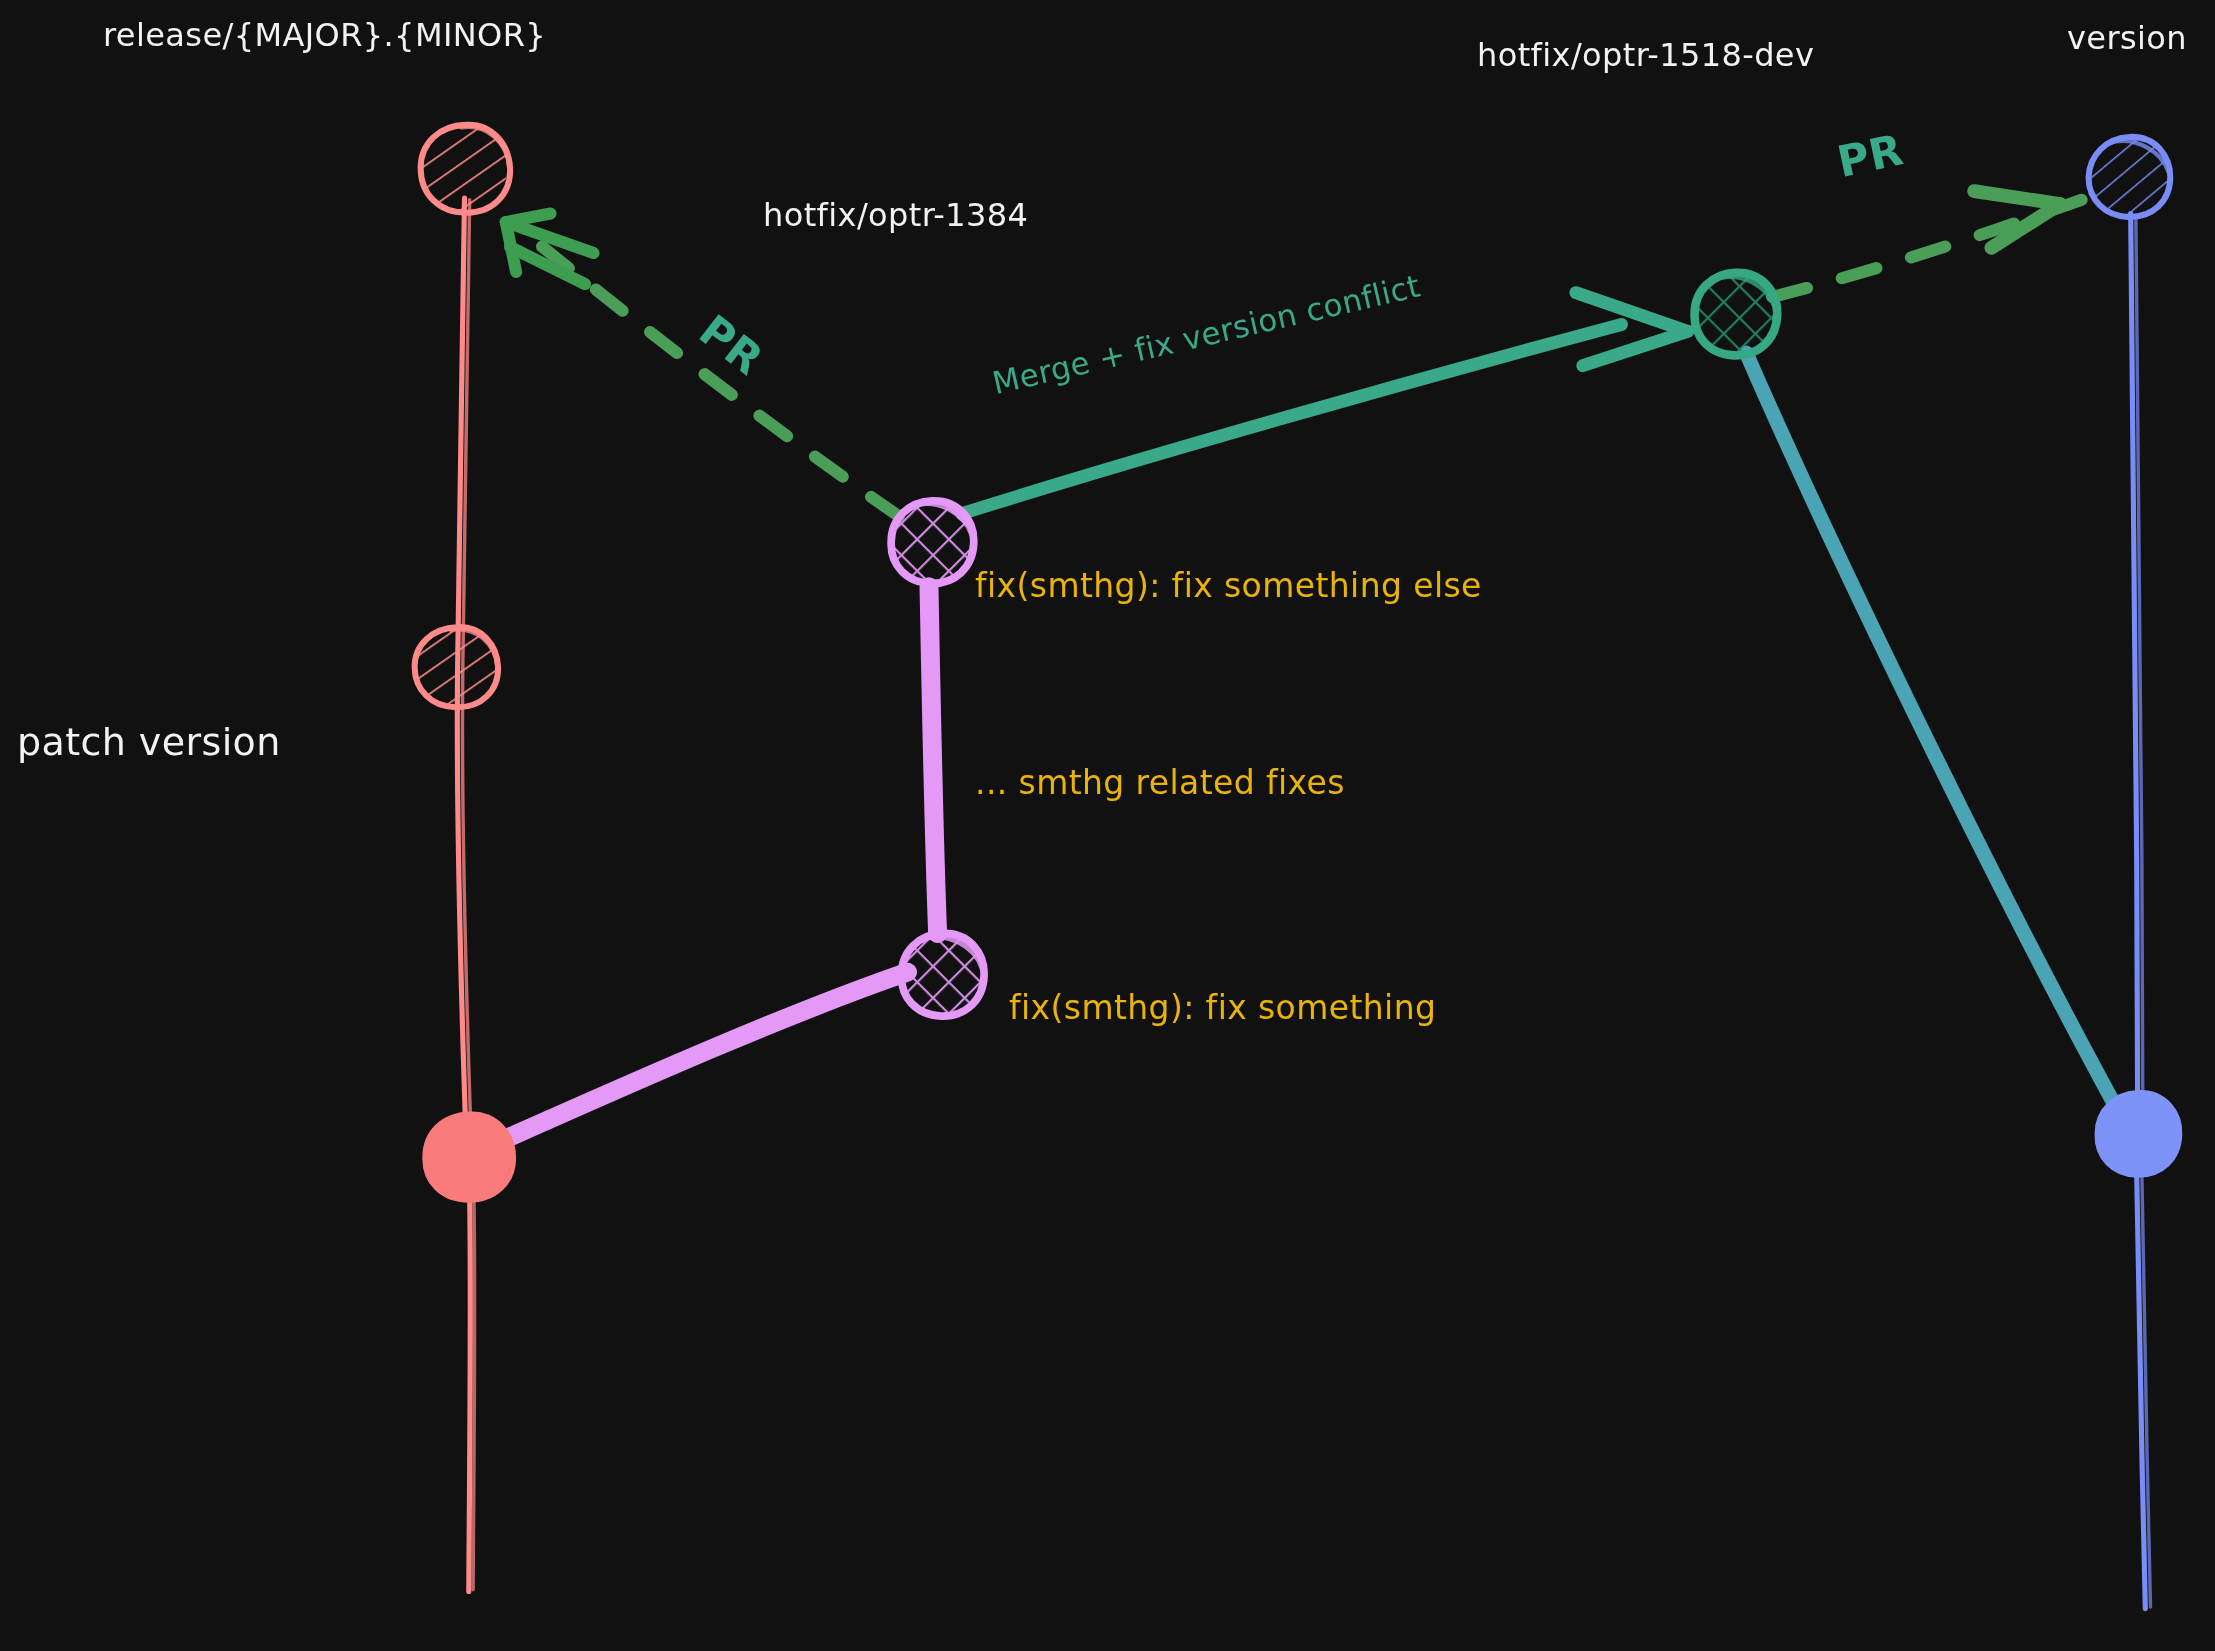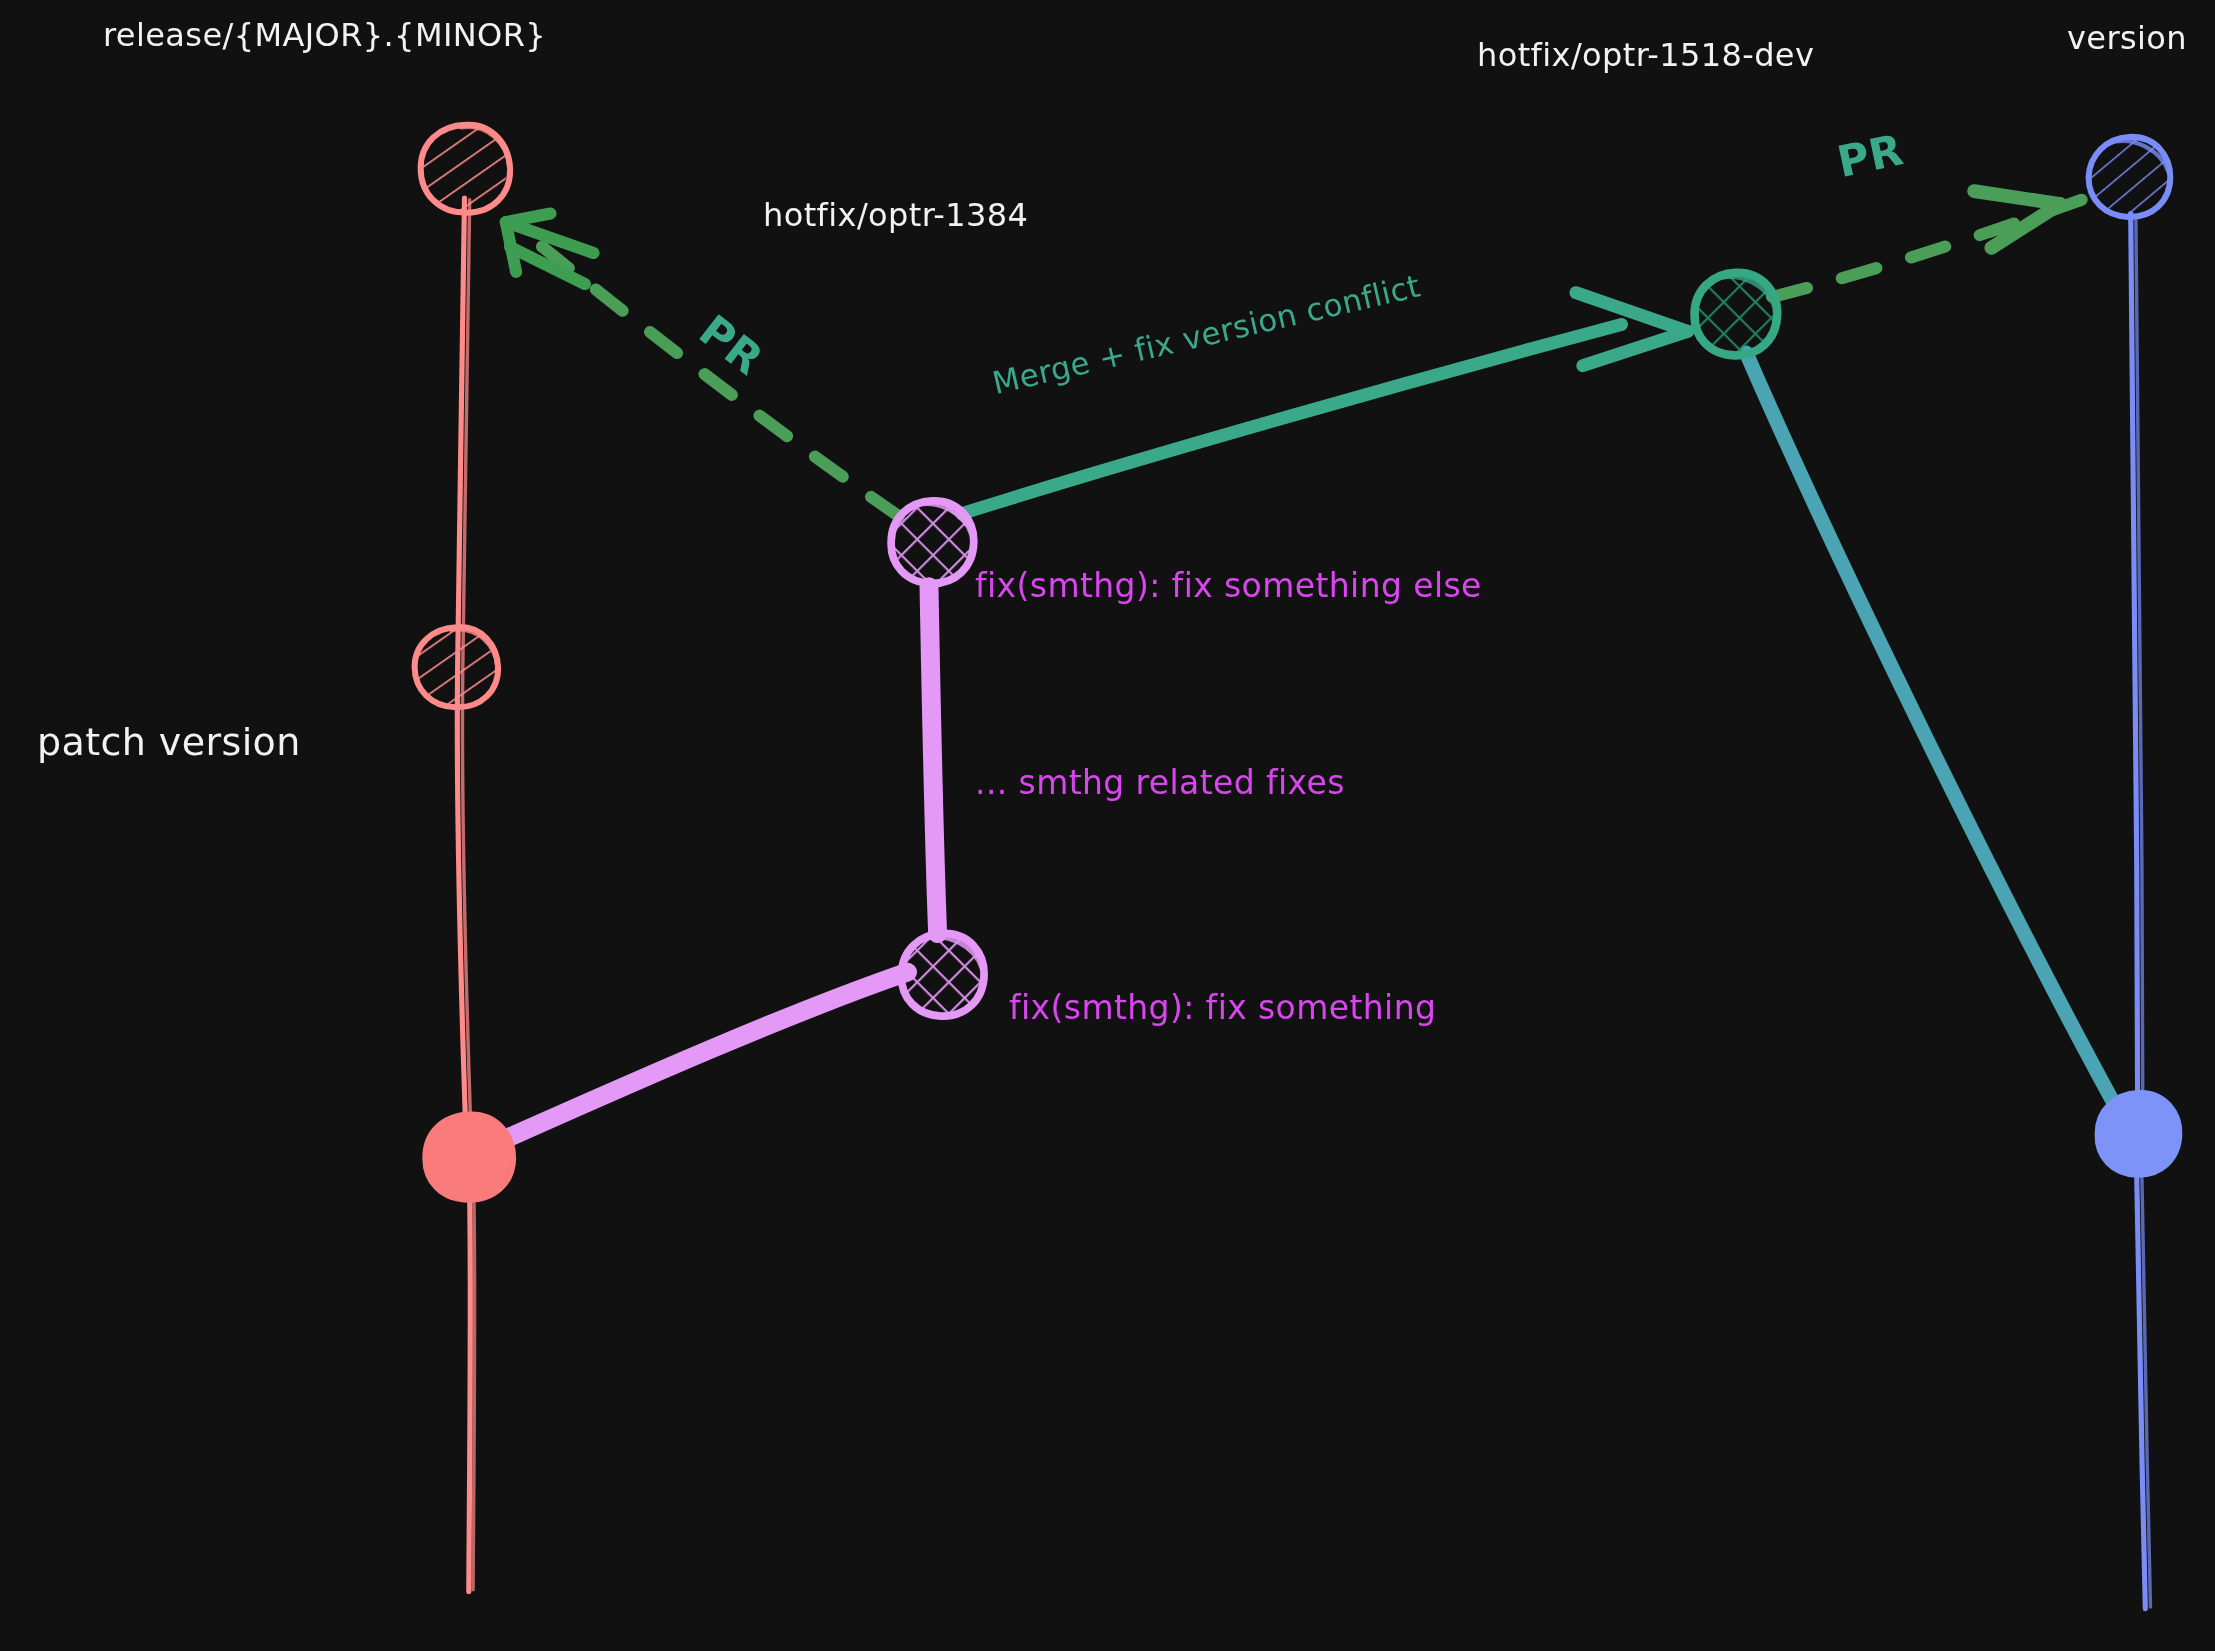--- a/index.html
+++ b/index.html
@@ -32,21 +32,21 @@
   .label-branch {
     color: #f2f2f2;
     font-size: 32px;
   }
   .label-note {
     color: #f2f2f2;
     font-size: 38px;
     line-height: 1.28;
   }
   .label-commit {
-    color: #d946ef;
+    color: #eab308;
     font-size: 33px;
   }
   .label-pr {
     color: #3aa98a;
     font-size: 43px;
     font-weight: 600;
   }
   .label-merge {
     color: #3aa98a;
     font-size: 31px;
@@ -168,21 +168,21 @@
   </svg>
 
   <div class="label label-branch" style="left:103px; top:15.5px;">release/{MAJOR}.{MINOR}</div>
 
   <div class="label label-branch" style="left:763px; top:196px;">hotfix/optr-1384</div>
 
   <div class="label label-branch" style="left:1477px; top:36px;">hotfix/optr-1518-dev</div>
 
   <div class="label label-branch" style="left:2067px; top:19px;">version</div>
 
-  <div class="label label-note" style="left:17px; top:621px;margin-left:20px;">
+  <div class="label label-note" style="left:17px; top:621px;">
     <div>patch version</div>
   </div>
 
   <div class="label label-commit" style="left:975px; top:566px;">fix(smthg): fix something else</div>
 
   <div class="label label-commit" style="left:975px; top:763px;">... smthg related fixes</div>
 
   <div class="label label-commit" style="left:1009px; top:988px;">fix(smthg): fix something</div>
 
   <div class="label label-pr" style="left:721px; top:305px; transform:rotate(38deg); transform-origin:left top;">PR</div>

